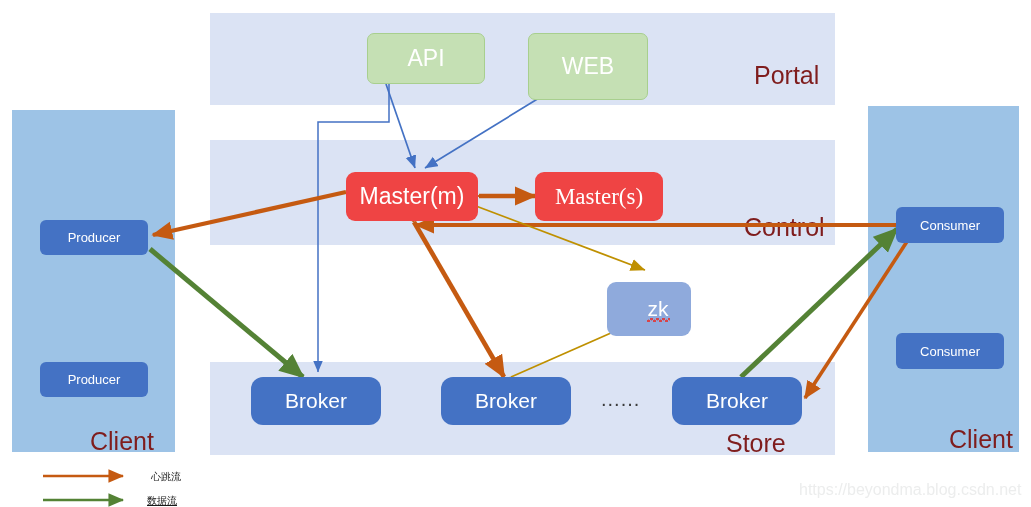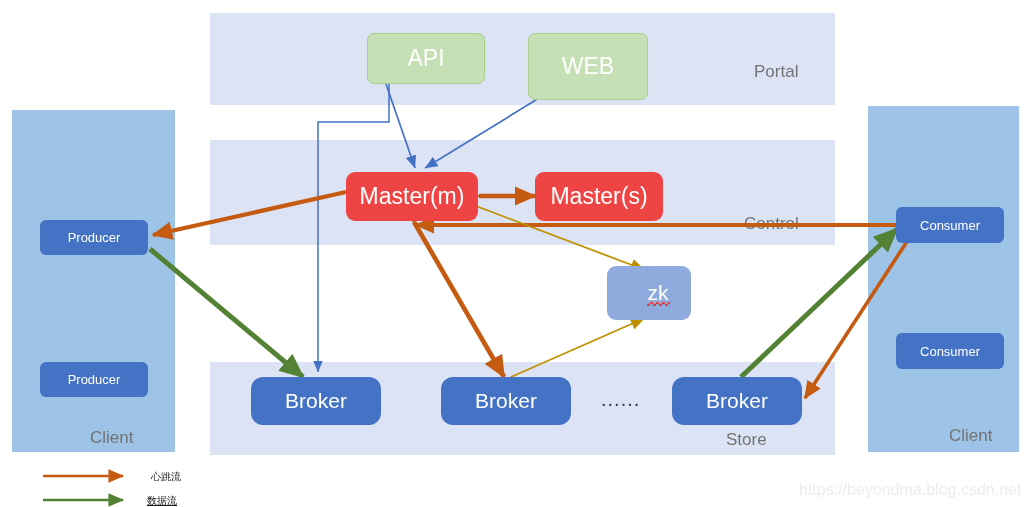--- a/index.html
+++ b/index.html
@@ -18,22 +18,22 @@
   .band{
     position:absolute;
     background:#dbe3f4;
   }
   .client-panel{
     position:absolute;
     background:#9dc3e6;
   }
   .band-label,.panel-label{
     position:absolute;
-    color:#737373;
-    font-size:17px;
+    color:#7f1d1d;
+    font-size:25px;
     line-height:1;
     white-space:nowrap;
   }
   
   .node{
     position:absolute;
     display:flex;
     align-items:center;
     justify-content:center;
     box-sizing:border-box;
@@ -167,23 +167,23 @@
     <path d="M908,240 L805,398" stroke="#c55a11" stroke-width="3.6" fill="none" marker-start="url(#ah-orange)" marker-end="url(#ah-orange)"></path>
 
     <path d="M43,476 L123,476" stroke="#c55a11" stroke-width="2.6" fill="none" marker-end="url(#ah-legend-orange)"></path>
     <path d="M43,500 L123,500" stroke="#548235" stroke-width="2.6" fill="none" marker-end="url(#ah-legend-green)"></path>
   </svg>
 
   <div class="node node-green" style="left:331px;top:33px;width:118px;height:51px;margin-left:36px;">API</div>
   <div class="node node-green" style="left:528px;top:33px;width:120px;height:67px;">WEB</div>
 
   <div class="node node-darkblue" style="left:346px;top:172px;width:132px;height:49px;">Master(m)</div>
-  <div class="node node-darkblue" style="left:535px;top:172px;width:128px;height:49px;">Master(s)</div>
-
-  <div class="node node-zk" style="left:607px;top:266px;width:84px;height:54px;padding-left:18px;">
+  <div class="node node-darkblue" style="left:535px;top:172px;width:128px;height:49px;font-family:Liberation Serif, serif;">Master(s)</div>
+
+  <div class="node node-zk" style="left:607px;top:282px;width:84px;height:54px;padding-left:18px;">
     <span class="zk-text">
       <span>zk</span>
       <span class="zk-squiggle"></span>
     </span>
   </div>
 
   <div class="node node-midblue" style="left:251px;top:377px;width:130px;height:48px;">Broker</div>
   <div class="node node-midblue" style="left:441px;top:377px;width:130px;height:48px;">Broker</div>
   <div class="node node-midblue" style="left:672px;top:377px;width:130px;height:48px;">Broker</div>
 

